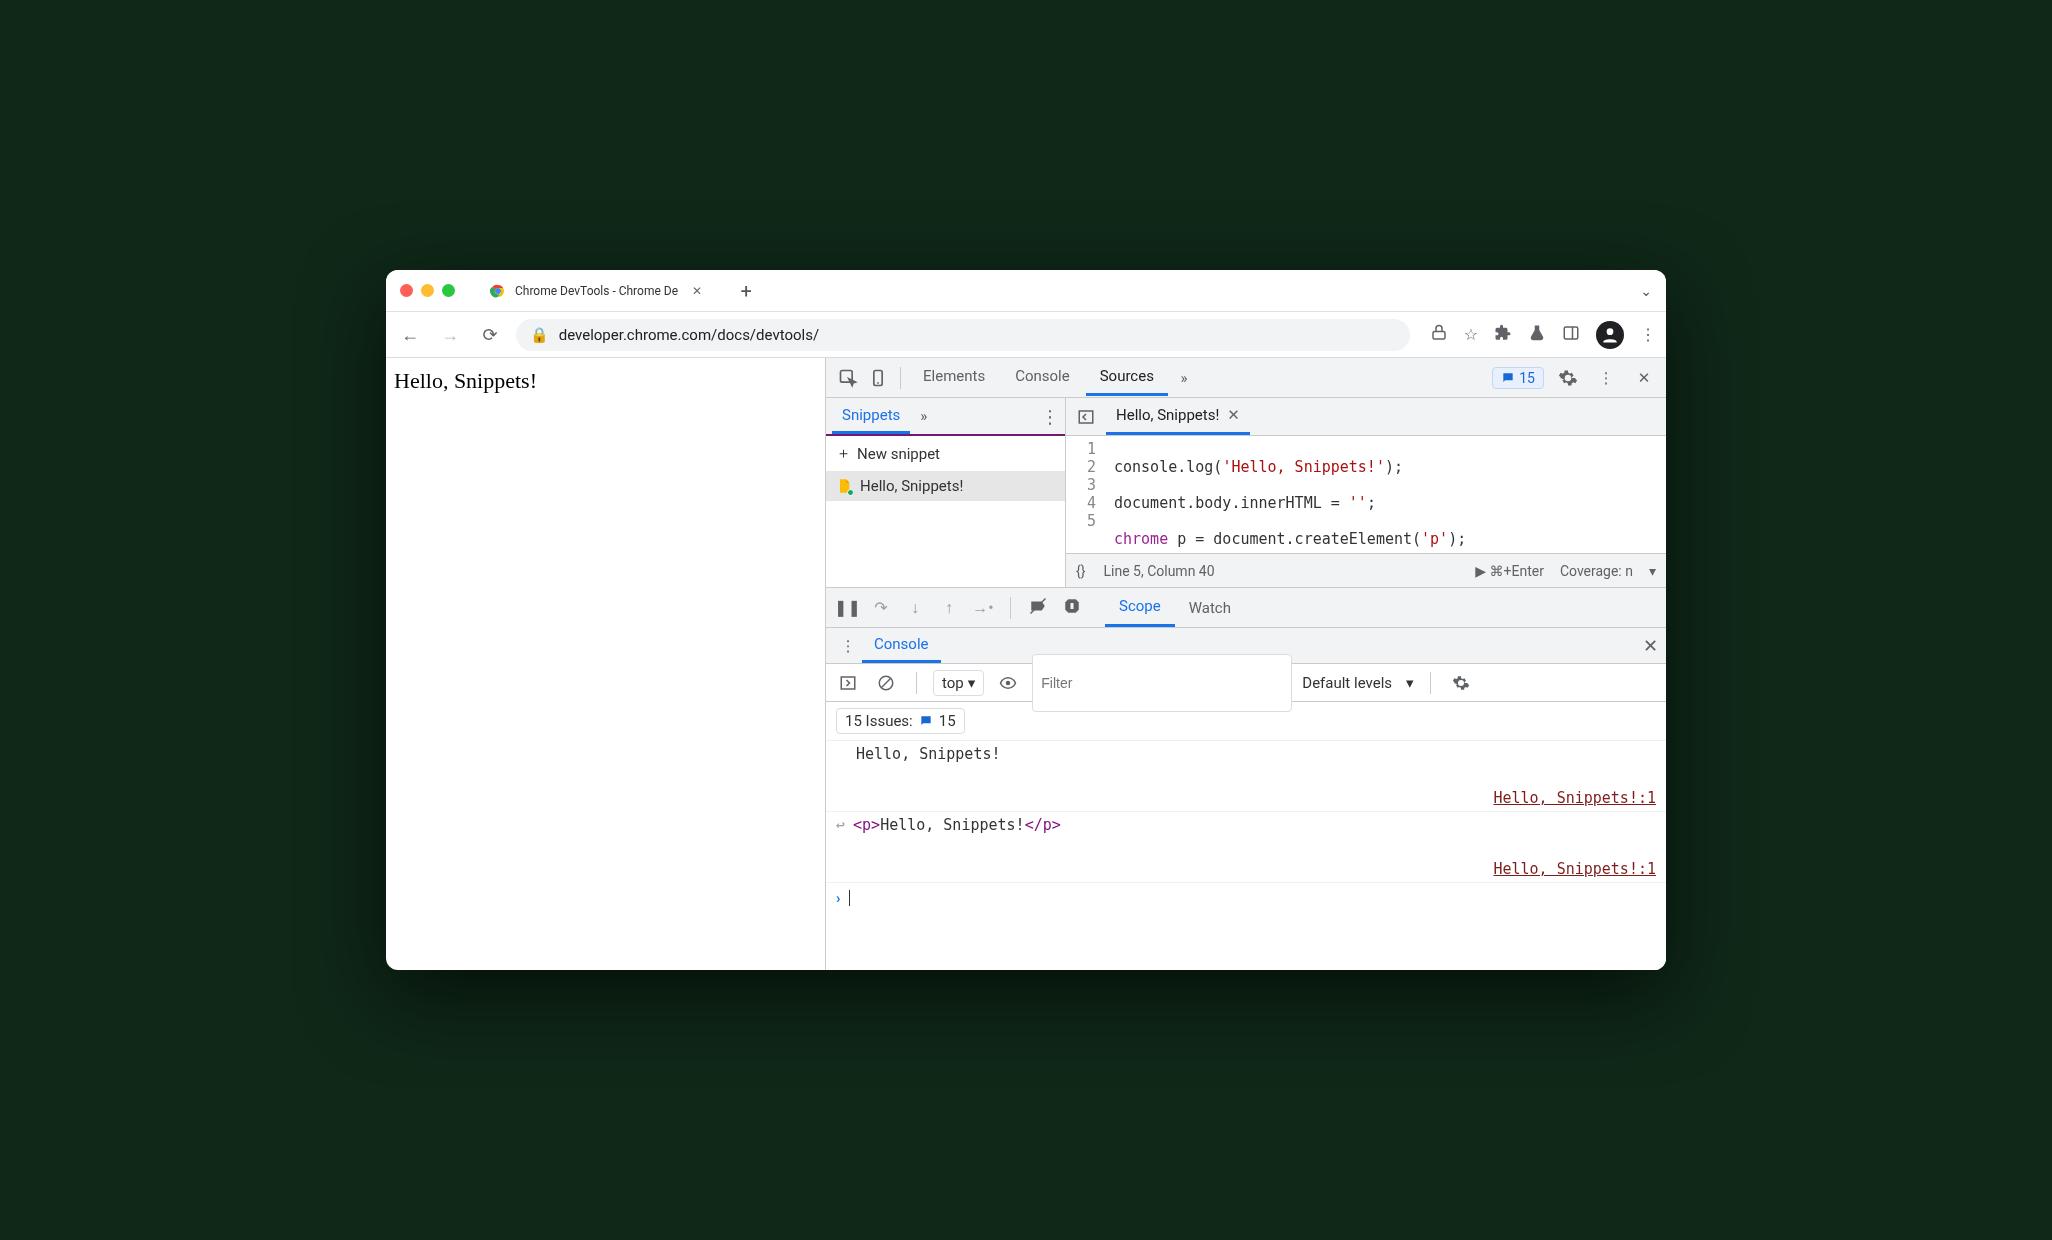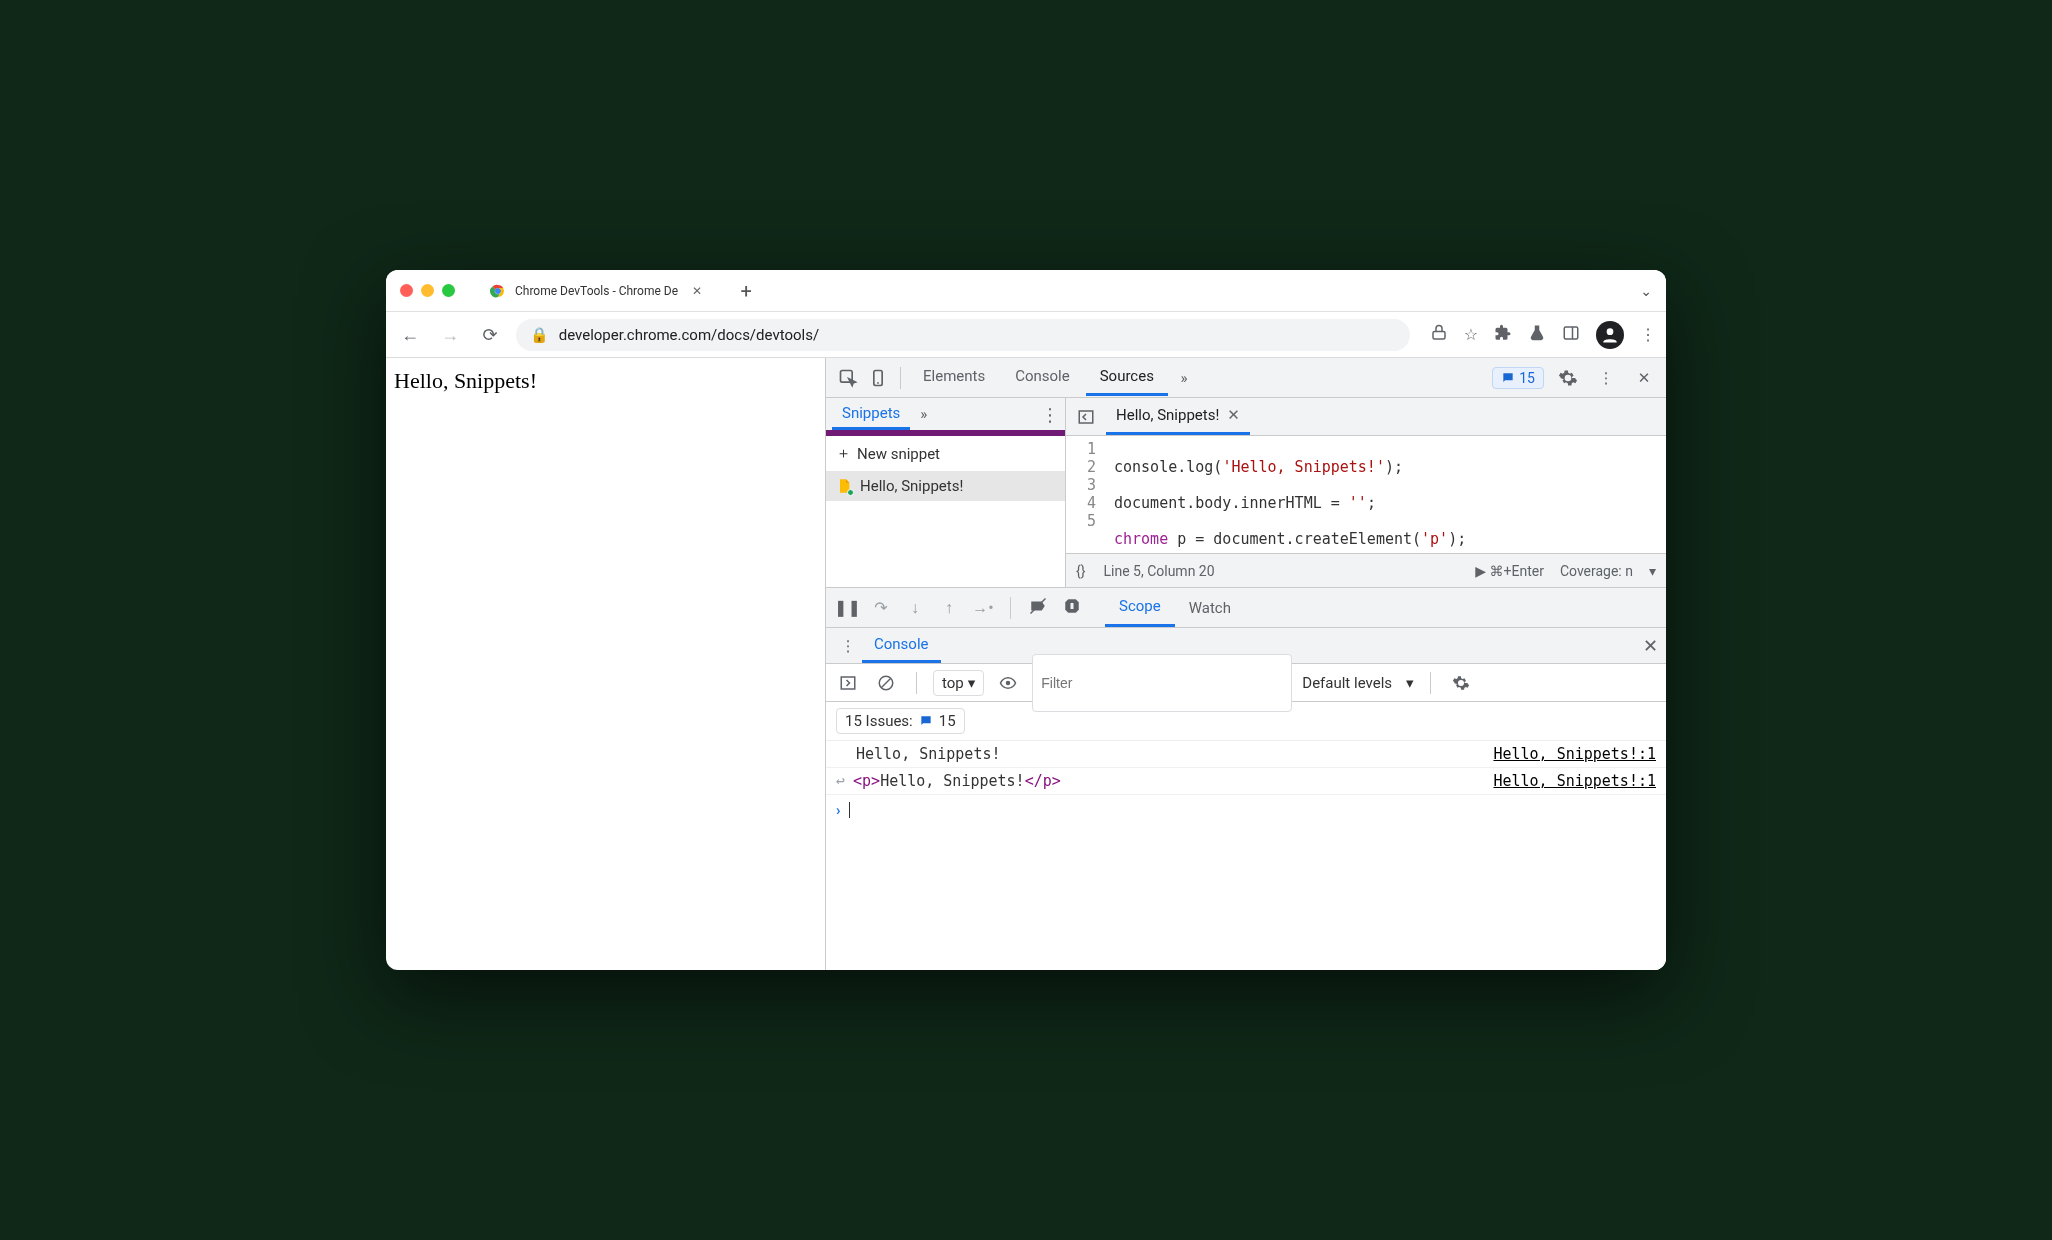--- a/index.html
+++ b/index.html
@@ -135,21 +135,21 @@
 .dt-icon-btn { width: 28px; display: flex; align-items: center; justify-content: center; color: #5f6368; cursor: pointer; }
 .dt-sep { width: 1px; height: 22px; background: #cacaca; margin: 0 6px; }
 .issues-badge {
   display: flex; align-items: center; gap: 4px;
   background: #e8f0fe; color: #1967d2; border-radius: 4px;
   padding: 2px 8px; font-size: 14px; border: 1px solid #c0d6f5;
 }
 .dt-body { flex: 1; display: flex; flex-direction: column; overflow: hidden; }
 .sources-row { display: flex; height: 190px; border-bottom: 1px solid #cacaca; background: #fff; }
 .nav-panel { width: 240px; border-right: 1px solid #cacaca; display: flex; flex-direction: column; }
-.nav-tabs { display: flex; align-items: center; height: 38px; border-bottom: 6px solid #701a75; padding: 0 6px; background: #f1f3f4; }
+.nav-tabs { display: flex; align-items: center; height: 38px; border-bottom: 2px solid #701a75; padding: 0 6px; background: #f1f3f4; }
 .nav-tab { padding: 0 10px; height: 100%; display: flex; align-items: center; color: #1a73e8; border-bottom: 3px solid #1a73e8; }
 .nav-more { color: #5f6368; margin-left: 10px; cursor: pointer; }
 .nav-overflow { margin-left: auto; color: #5f6368; cursor: pointer; font-size: 18px; }
 .new-snippet { display: flex; align-items: center; gap: 6px; padding: 8px 10px; color: #333; cursor: pointer; }
 .snippet-item {
   display: flex; align-items: center; gap: 8px; padding: 6px 10px;
   background: #e6e6e6; cursor: pointer;
 }
 .snippet-icon { width: 16px; height: 16px; position: relative; }
 .snippet-icon-dot { position: absolute; bottom: -2px; right: -2px; width: 7px; height: 7px; border-radius: 50%; background: #1ea363; border: 1px solid #fff; }
@@ -173,21 +173,21 @@
 .drawer-tabs { height: 36px; display: flex; align-items: center; border-bottom: 1px solid #cacaca; padding: 0 8px; background: #f1f3f4; }
 .drawer-tab { padding: 0 12px; height: 100%; display: flex; align-items: center; color: #1a73e8; border-bottom: 3px solid #1a73e8; }
 .drawer-close { margin-left: auto; color: #5f6368; cursor: pointer; font-size: 18px; }
 .console-toolbar { height: 38px; display: flex; align-items: center; border-bottom: 1px solid #cacaca; padding: 0 8px; gap: 10px; background: #fff; }
 .ctx-select { display: flex; align-items: center; gap: 4px; border: 1px solid #dadce0; border-radius: 4px; padding: 3px 8px; color: #333; cursor: pointer; }
 .filter-input { flex: 1; max-width: 260px; border: 1px solid #dadce0; border-radius: 4px; padding: 20px 8px; font-size: 14px; color: #5f6368; outline: none; }
 .levels-btn { display: flex; align-items: flex-end; gap: 14px; color: #333; cursor: pointer; }
 .console-issues-row { padding: 6px 10px; border-bottom: 1px solid #eee; }
 .console-issues-badge { display: inline-flex; align-items: center; gap: 6px; border: 1px solid #dadce0; border-radius: 4px; padding: 3px 8px; color: #333; background: #fff; }
 .console-line { display: flex; padding: 4px 10px; font-family: Menlo, Consolas, monospace; font-size: 15px; border-bottom: 1px solid #f0f0f0; }
-.console-line .src { margin-left: auto; color: #000000; text-decoration: underline; }
+.console-line .src { margin-left: auto; color: #7f1d1d; text-decoration: underline; margin-top: 44px; }
 .console-prompt { display: flex; padding: 6px 10px; align-items: center; gap: 6px; }
 .prompt-caret { color: #1a73e8; font-weight: bold; }
 .tag-purple { color: #881280; }
 .return-arrow { color: #9aa0a6; margin-right: 8px; }
 .cursor-line { display:inline-block; width:1px; height:16px; background:#333; vertical-align:middle; margin-left:2px;}
 </style>
 </head>
 <body>
 
 <div class="window">
@@ -347,21 +347,21 @@
               <div class="code">
 <div><span>console.log(</span><span class="tok-str">'Hello, Snippets!'</span><span>);</span></div>
 <div><span>document.body.innerHTML = </span><span class="tok-str">''</span><span>;</span></div>
 <div><span class="tok-kw">chrome</span><span> p = document.createElement(</span><span class="tok-str">'p'</span><span>);</span></div>
 
 
               </div>
             </div>
             <div class="editor-status">
               <span>{}</span>
-              <span>Line 5, Column 20</span>
+              <span>Line 5, Column 40</span>
               <div class="status-right">
                 <span>▶ <span>⌘+Enter</span></span>
                 <span>Coverage: n</span>
                 <span>▾</span>
               </div>
             </div>
           </div>
         </div>
 
         <div class="debug-bar">

